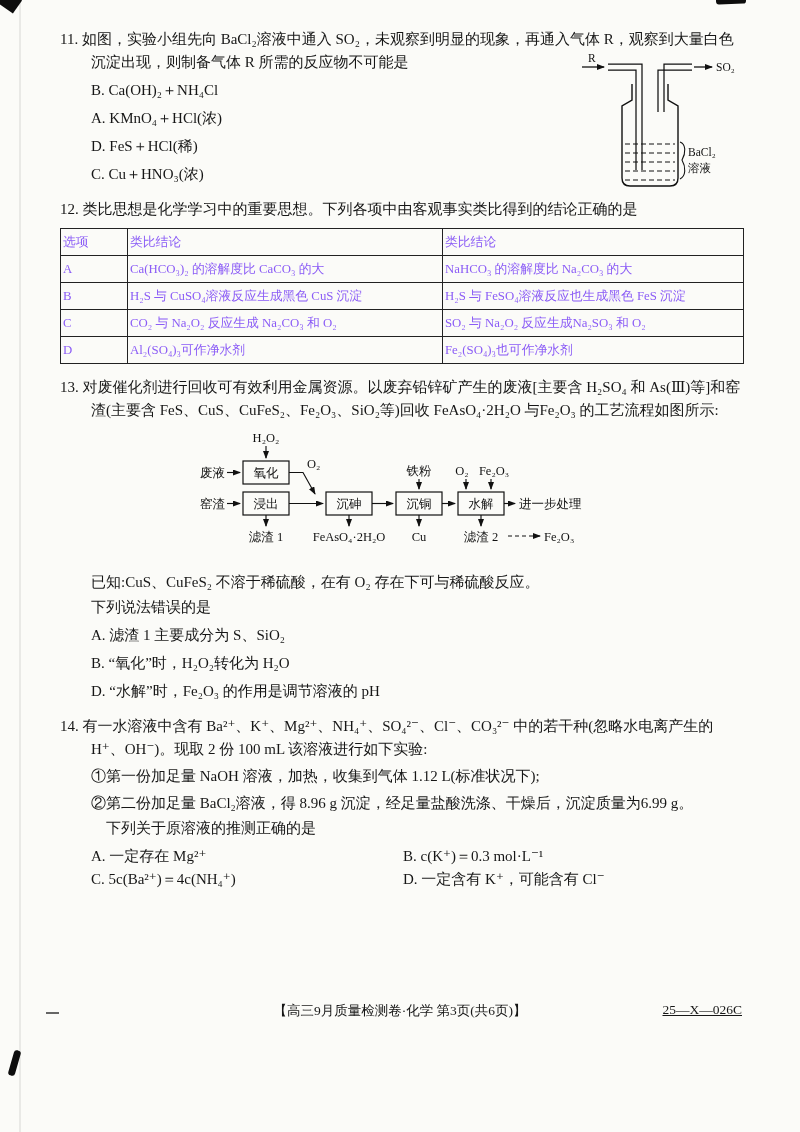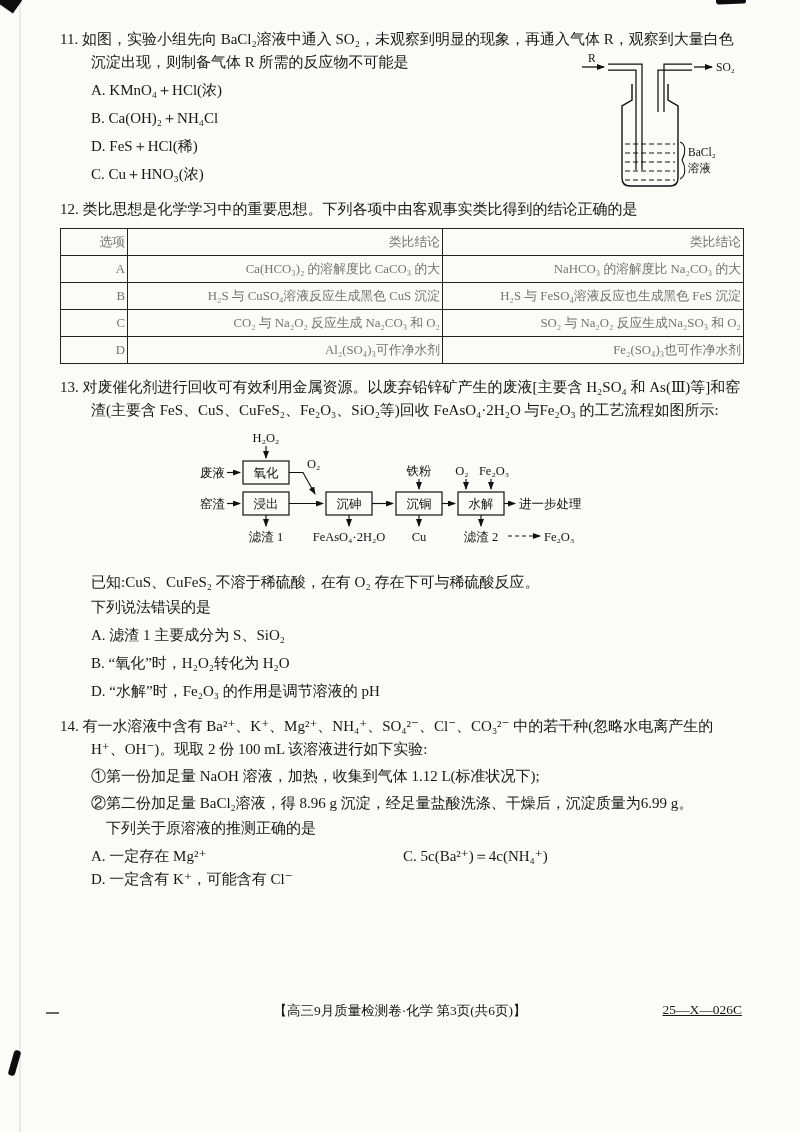--- a/index.html
+++ b/index.html
@@ -13,21 +13,21 @@
   .q{margin-bottom:12px;}
   .stem{padding-left:31px;text-indent:-31px;}
   .opt{padding-left:31px;margin-top:5px;}
   .sub{padding-left:31px;margin-top:4px;}
   .kline{padding-left:31px;margin-top:6px;}
   .prompt{padding-left:31px;margin-top:2px;}
   .prompt-deep{padding-left:46px;margin-top:2px;}
   .q11-wrap{position:relative;}
   .apparatus{position:absolute;top:22px;right:-10px;width:172px;height:152px;}
   table.cmp{border-collapse:collapse;margin-top:7px;width:684px;font-size:12.8px;line-height:16px;}
-  table.cmp th,table.cmp td{border:1.2px solid #222;text-align:right;padding:5px 2px;font-weight:normal;color:#737373;}
+  table.cmp th,table.cmp td{border:1.2px solid #222;text-align:left;padding:5px 2px;font-weight:normal;color:#8b5cf6;}
   table.cmp .col-opt{width:62px;}
   table.cmp .col-fact{width:310px;}
   .flow{margin:8px 0 2px 136px;}
   .grid2{display:grid;grid-template-columns:312px auto;padding-left:31px;margin-top:5px;}
   svg text{font-family:"Liberation Serif","DejaVu Serif",serif;fill:#111;}
   .ftg text{font-size:12.5px;}
   .dlabel{font-size:11.5px;}
   .footer{position:absolute;left:0;top:1002px;width:800px;text-align:center;font-size:13.5px;}
   .footer-code{position:absolute;right:58px;top:0;text-decoration:underline;}
   .footer-dash{position:absolute;left:46px;top:10px;width:13px;height:0;border-top:2px solid #666;}
@@ -72,22 +72,22 @@
           <line x1="45" y1="112" x2="95" y2="112"></line>
           <line x1="45" y1="121" x2="95" y2="121"></line>
           <line x1="45" y1="130" x2="95" y2="130"></line>
         </g>
         <path d="M100,92 C106,94 106,103 102,110 C106,117 106,126 100,129" fill="none" stroke="#111" stroke-width="1.1"></path>
         <text x="108" y="106" class="dlabel">BaCl₂</text>
         <text x="108" y="122" class="dlabel">溶液</text>
       </svg>
     </div>
     <p class="stem">11. 如图，实验小组先向 BaCl₂溶液中通入 SO₂，未观察到明显的现象，再通入气体 R，观察到大量白色沉淀出现，则制备气体 R 所需的反应物不可能是</p>
+    <p class="opt">B. Ca(OH)₂＋NH₄Cl</p>
     <p class="opt">A. KMnO₄＋HCl(浓)</p>
-    <p class="opt">B. Ca(OH)₂＋NH₄Cl</p>
     <p class="opt">D. FeS＋HCl(稀)</p>
     <p class="opt">C. Cu＋HNO₃(浓)</p>
   </section>
 
   <section class="q">
     <p class="stem">12. 类比思想是化学学习中的重要思想。下列各项中由客观事实类比得到的结论正确的是</p>
     <table class="cmp">
       <tbody>
           <tr>
         <th class="col-opt">选项</th>
@@ -181,20 +181,21 @@
     <p class="opt">D. “水解”时，Fe₂O₃ 的作用是调节溶液的 pH</p>
   </section>
 
   <section class="q">
     <p class="stem">14. 有一水溶液中含有 Ba²⁺、K⁺、Mg²⁺、NH₄⁺、SO₄²⁻、Cl⁻、CO₃²⁻ 中的若干种(忽略水电离产生的 H⁺、OH⁻)。现取 2 份 100 mL 该溶液进行如下实验:</p>
     <p class="sub">①第一份加足量 NaOH 溶液，加热，收集到气体 1.12 L(标准状况下);</p>
     <p class="sub">②第二份加足量 BaCl₂溶液，得 8.96 g 沉淀，经足量盐酸洗涤、干燥后，沉淀质量为6.99 g。</p>
     <p class="prompt-deep">下列关于原溶液的推测正确的是</p>
     <div class="grid2">
       <p>A. 一定存在 Mg²⁺</p>
+      <p>B. c(K⁺)＝0.3 mol·L⁻¹</p>
       <p>C. 5c(Ba²⁺)＝4c(NH₄⁺)</p>
       <p>D. 一定含有 K⁺，可能含有 Cl⁻</p>
     </div>
   </section>
 
 </div>
 
 <div class="footer">
   <span class="footer-dash"></span>
   <span>【高三9月质量检测卷·化学 第3页(共6页)】</span>

